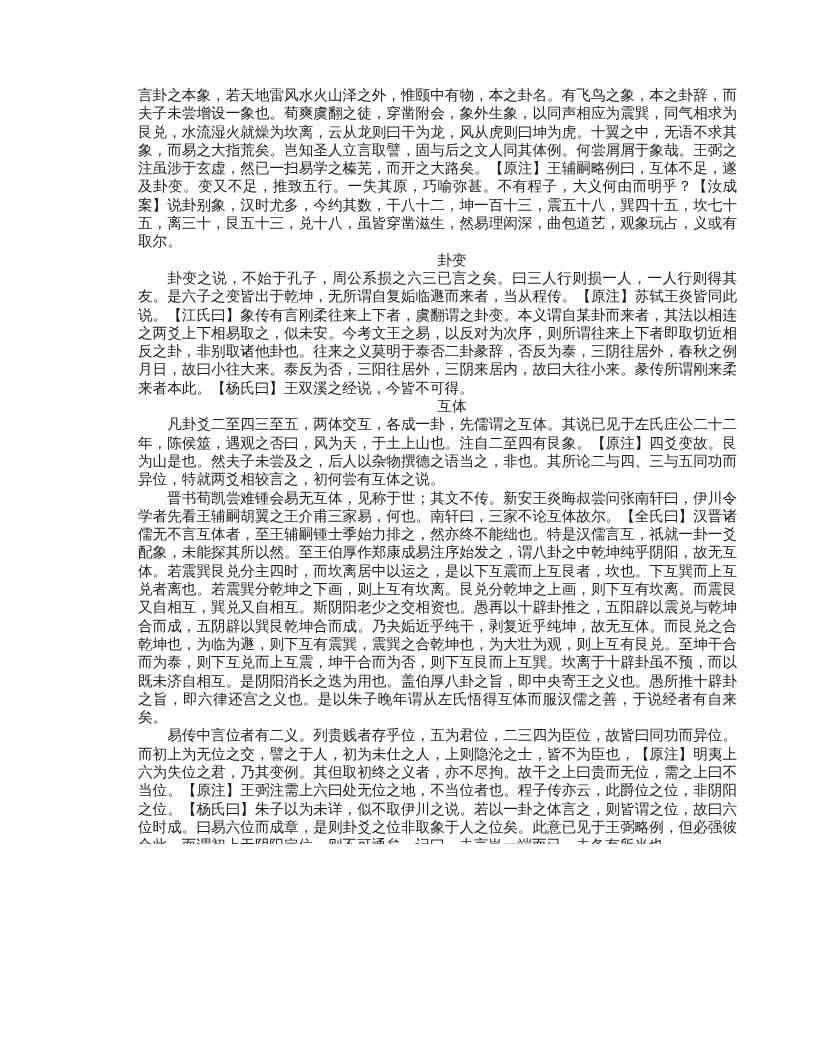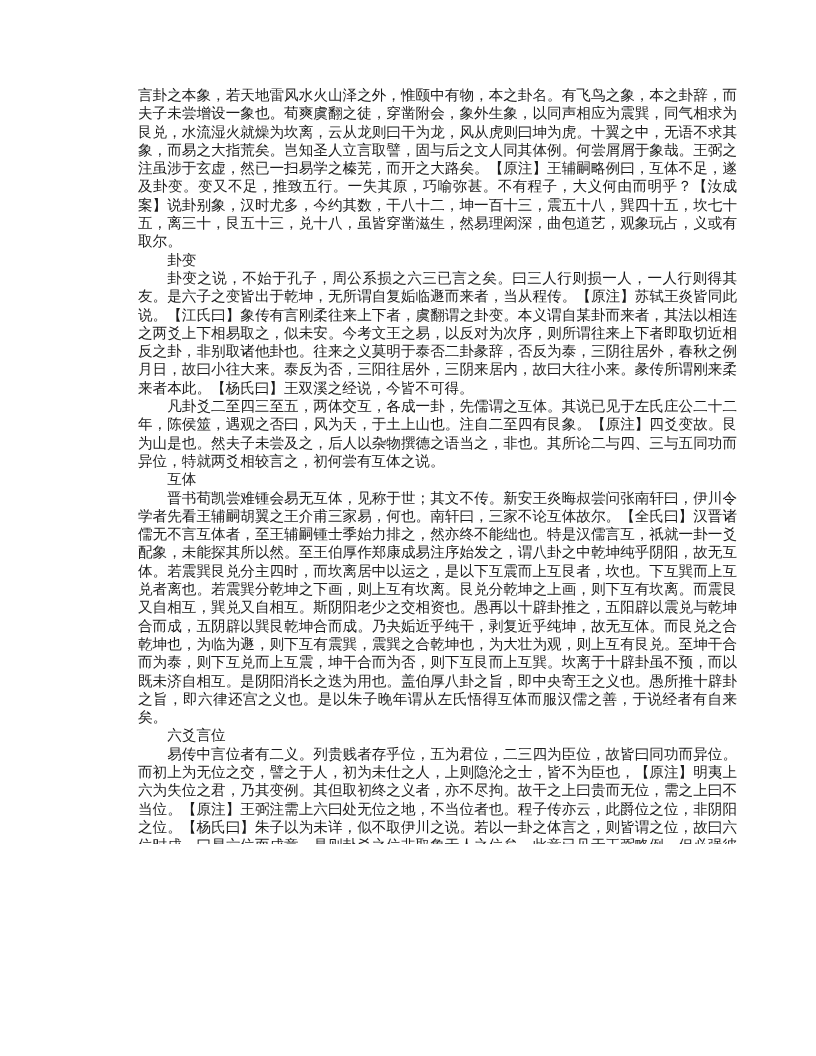--- a/index.html
+++ b/index.html
@@ -30,31 +30,30 @@
   .para {
     margin: 0;
     padding: 0;
     text-align: justify;
     word-break: break-all;
   }
   .para.ind {
     text-indent: 2em;
   }
   .para.heading {
-    text-align: left;
+    text-align: center;
   }
 </style>
 </head>
 <body>
 
 <div class="page">
   <div class="textblock">
     <p class="para">言卦之本象，若天地雷风水火山泽之外，惟颐中有物，本之卦名。有飞鸟之象，本之卦辞，而夫子未尝增设一象也。荀爽虞翻之徒，穿凿附会，象外生象，以同声相应为震巽，同气相求为艮兑，水流湿火就燥为坎离，云从龙则曰干为龙，风从虎则曰坤为虎。十翼之中，无语不求其象，而易之大指荒矣。岂知圣人立言取譬，固与后之文人同其体例。何尝屑屑于象哉。王弼之注虽涉于玄虚，然已一扫易学之榛芜，而开之大路矣。【原注】王辅嗣略例曰，互体不足，遂及卦变。变又不足，推致五行。一失其原，巧喻弥甚。不有程子，大义何由而明乎？【汝成案】说卦别象，汉时尤多，今约其数，干八十二，坤一百十三，震五十八，巽四十五，坎七十五，离三十，艮五十三，兑十八，虽皆穿凿滋生，然易理闳深，曲包道艺，观象玩占，义或有取尔。</p>
     <p class="para ind heading">卦变</p>
     <p class="para ind">卦变之说，不始于孔子，周公系损之六三已言之矣。曰三人行则损一人，一人行则得其友。是六子之变皆出于乾坤，无所谓自复姤临遯而来者，当从程传。【原注】苏轼王炎皆同此说。【江氏曰】象传有言刚柔往来上下者，虞翻谓之卦变。本义谓自某卦而来者，其法以相连之两爻上下相易取之，似未安。今考文王之易，以反对为次序，则所谓往来上下者即取切近相反之卦，非别取诸他卦也。往来之义莫明于泰否二卦彖辞，否反为泰，三阴往居外，春秋之例月日，故曰小往大来。泰反为否，三阳往居外，三阴来居内，故曰大往小来。彖传所谓刚来柔来者本此。【杨氏曰】王双溪之经说，今皆不可得。</p>
+    <p class="para ind heading">互体</p>
     <p class="para ind">凡卦爻二至四三至五，两体交互，各成一卦，先儒谓之互体。其说已见于左氏庄公二十二年，陈侯筮，遇观之否曰，风为天，于土上山也。注自二至四有艮象。【原注】四爻变故。艮为山是也。然夫子未尝及之，后人以杂物撰德之语当之，非也。其所论二与四、三与五同功而异位，特就两爻相较言之，初何尝有互体之说。</p>
-    <p class="para ind heading">互体</p>
     <p class="para ind">晋书荀凯尝难锺会易无互体，见称于世；其文不传。新安王炎晦叔尝问张南轩曰，伊川令学者先看王辅嗣胡翼之王介甫三家易，何也。南轩曰，三家不论互体故尔。【全氏曰】汉晋诸儒无不言互体者，至王辅嗣锺士季始力排之，然亦终不能绌也。特是汉儒言互，祇就一卦一爻配象，未能探其所以然。至王伯厚作郑康成易注序始发之，谓八卦之中乾坤纯乎阴阳，故无互体。若震巽艮兑分主四时，而坎离居中以运之，是以下互震而上互艮者，坎也。下互巽而上互兑者离也。若震巽分乾坤之下画，则上互有坎离。艮兑分乾坤之上画，则下互有坎离。而震艮又自相互，巽兑又自相互。斯阴阳老少之交相资也。愚再以十辟卦推之，五阳辟以震兑与乾坤合而成，五阴辟以巽艮乾坤合而成。乃夬姤近乎纯干，剥复近乎纯坤，故无互体。而艮兑之合乾坤也，为临为遯，则下互有震巽，震巽之合乾坤也，为大壮为观，则上互有艮兑。至坤干合而为泰，则下互兑而上互震，坤干合而为否，则下互艮而上互巽。坎离于十辟卦虽不预，而以既未济自相互。是阴阳消长之迭为用也。盖伯厚八卦之旨，即中央寄王之义也。愚所推十辟卦之旨，即六律还宫之义也。是以朱子晚年谓从左氏悟得互体而服汉儒之善，于说经者有自来矣。</p>
-    <p class="para ind heading">六爻言位</p>
     <p class="para ind">易传中言位者有二义。列贵贱者存乎位，五为君位，二三四为臣位，故皆曰同功而异位。而初上为无位之交，譬之于人，初为未仕之人，上则隐沦之士，皆不为臣也，【原注】明夷上六为失位之君，乃其变例。其但取初终之义者，亦不尽拘。故干之上曰贵而无位，需之上曰不当位。【原注】王弼注需上六曰处无位之地，不当位者也。程子传亦云，此爵位之位，非阴阳之位。【杨氏曰】朱子以为未详，似不取伊川之说。若以一卦之体言之，则皆谓之位，故曰六位时成。曰易六位而成章，是则卦爻之位非取象于人之位矣。此意已见于王弼略例，但必强彼合此，而谓初上无阴阳定位，则不可通矣。记曰，夫言岂一端而已，夫各有所当也。</p>
     <p class="para ind heading">有羊象焉</p>
   </div>
 </div>
 
 </body></html>

